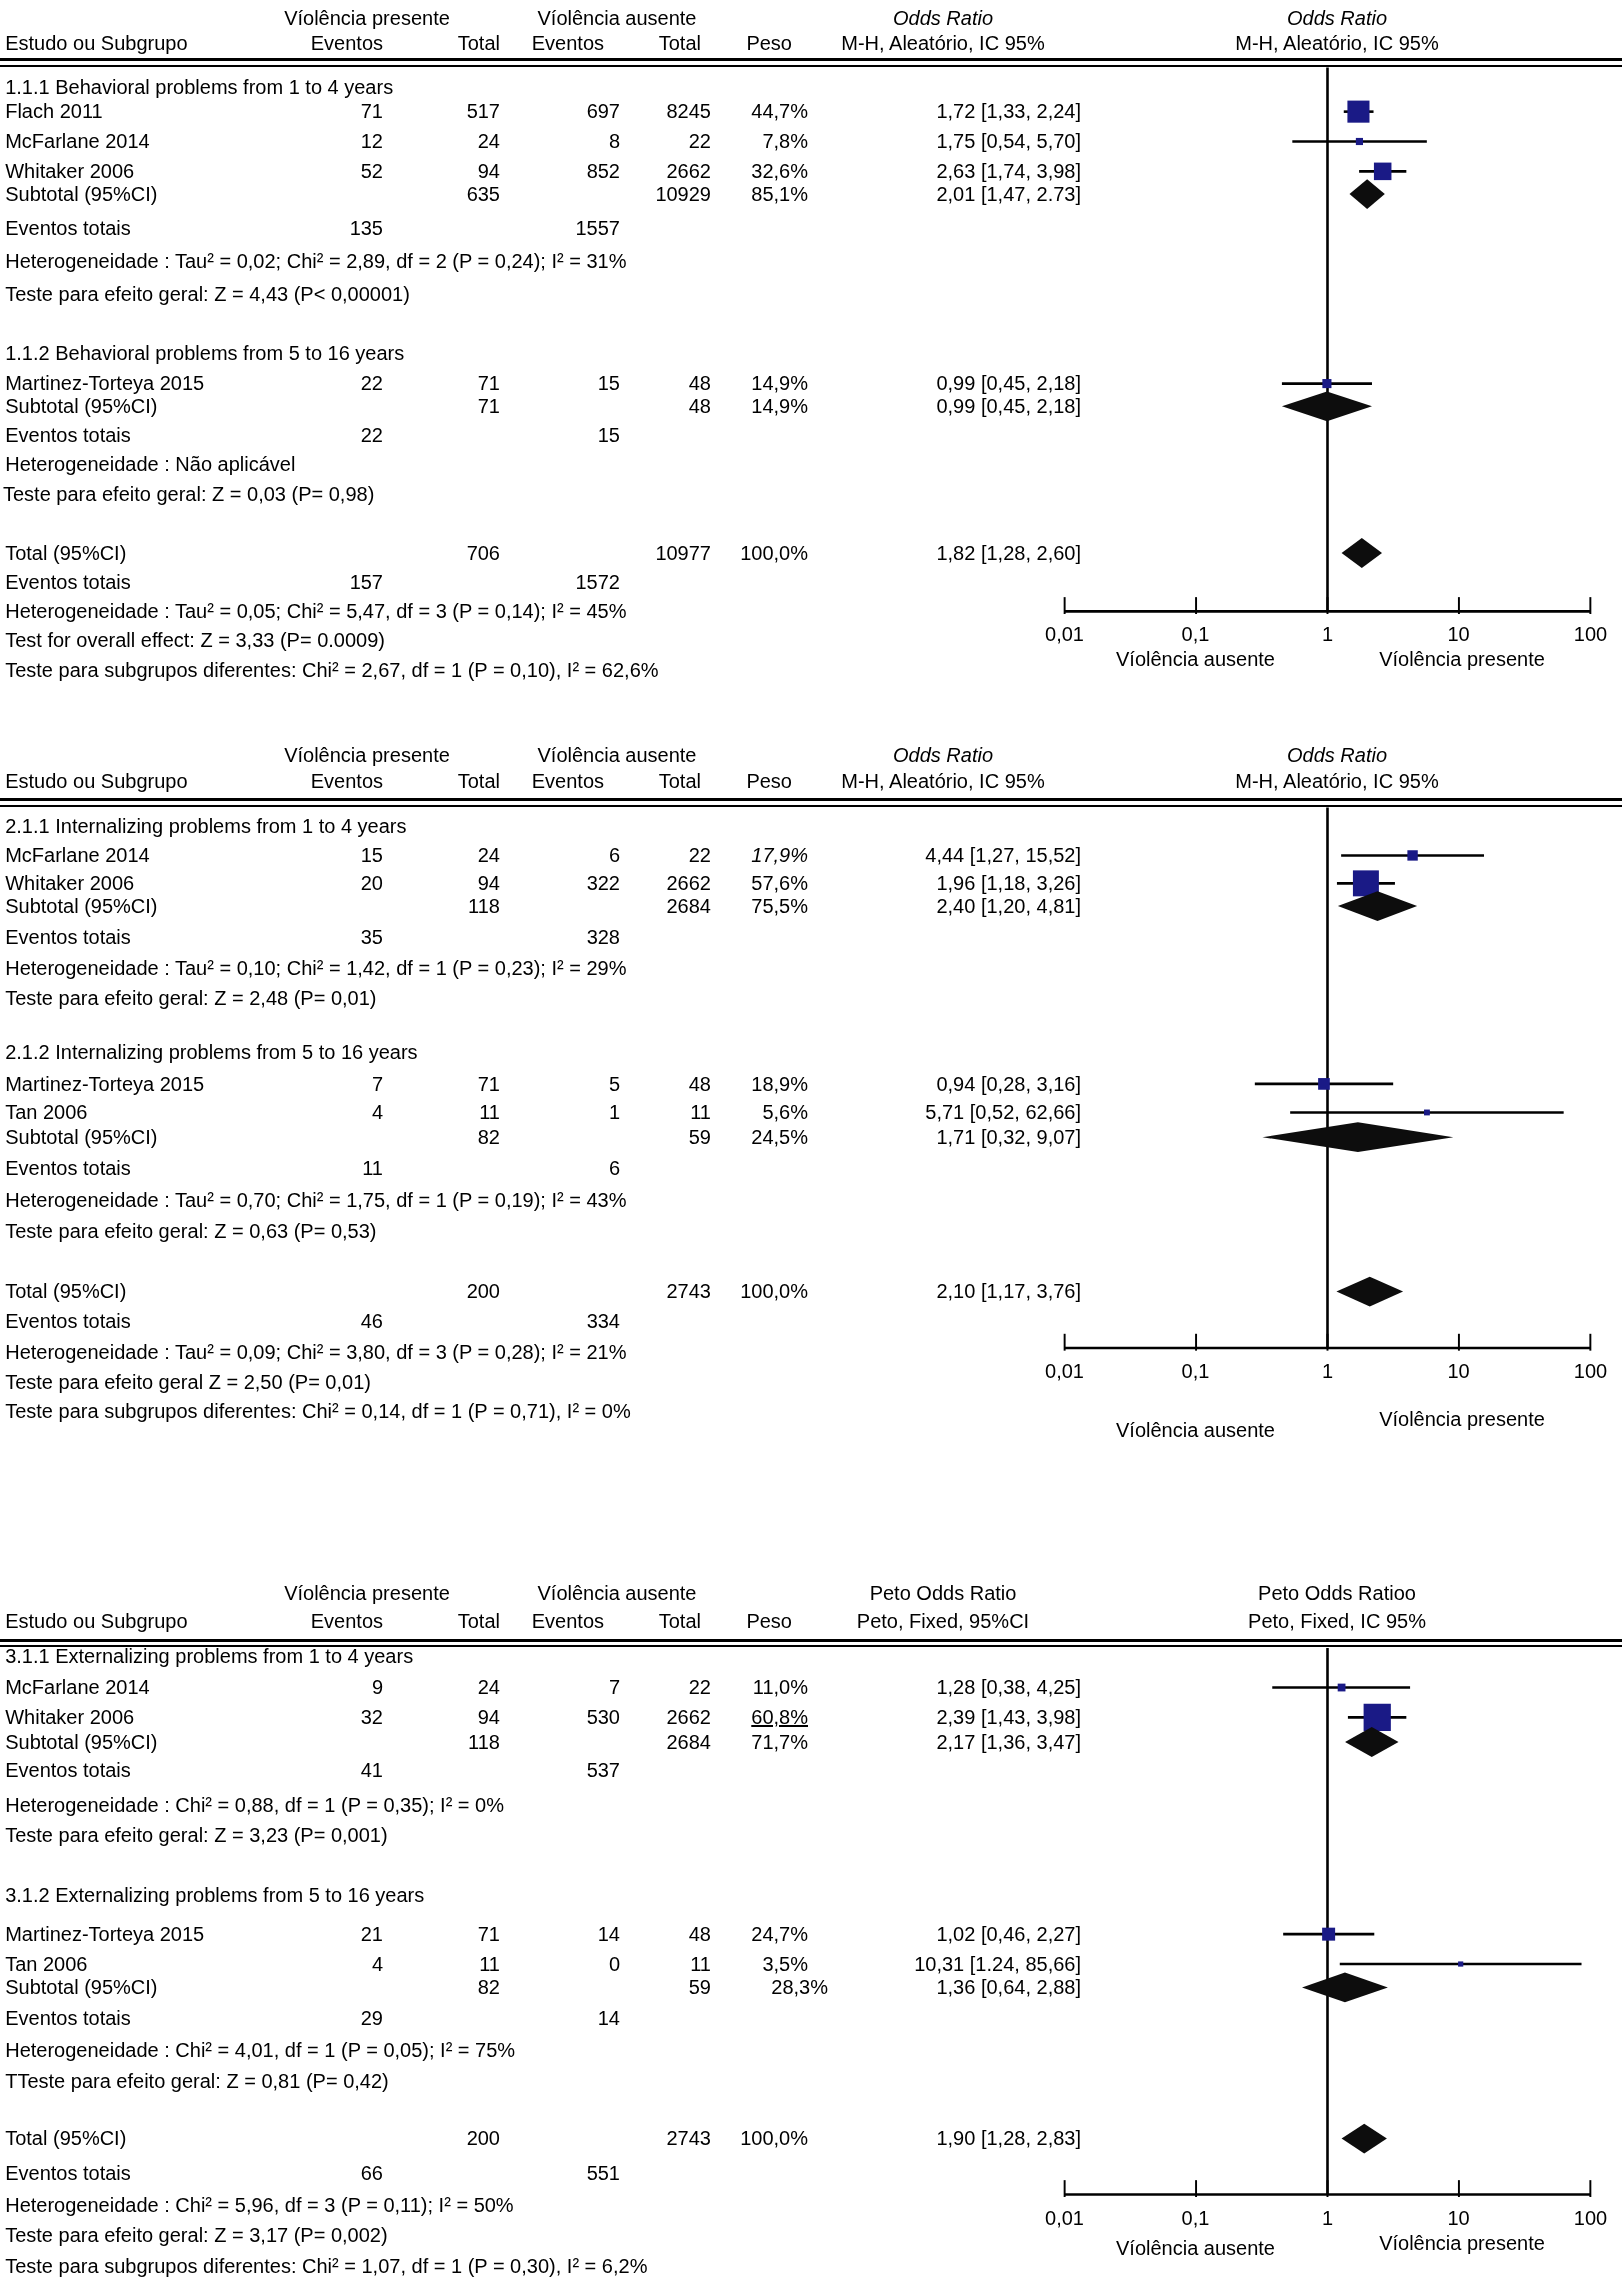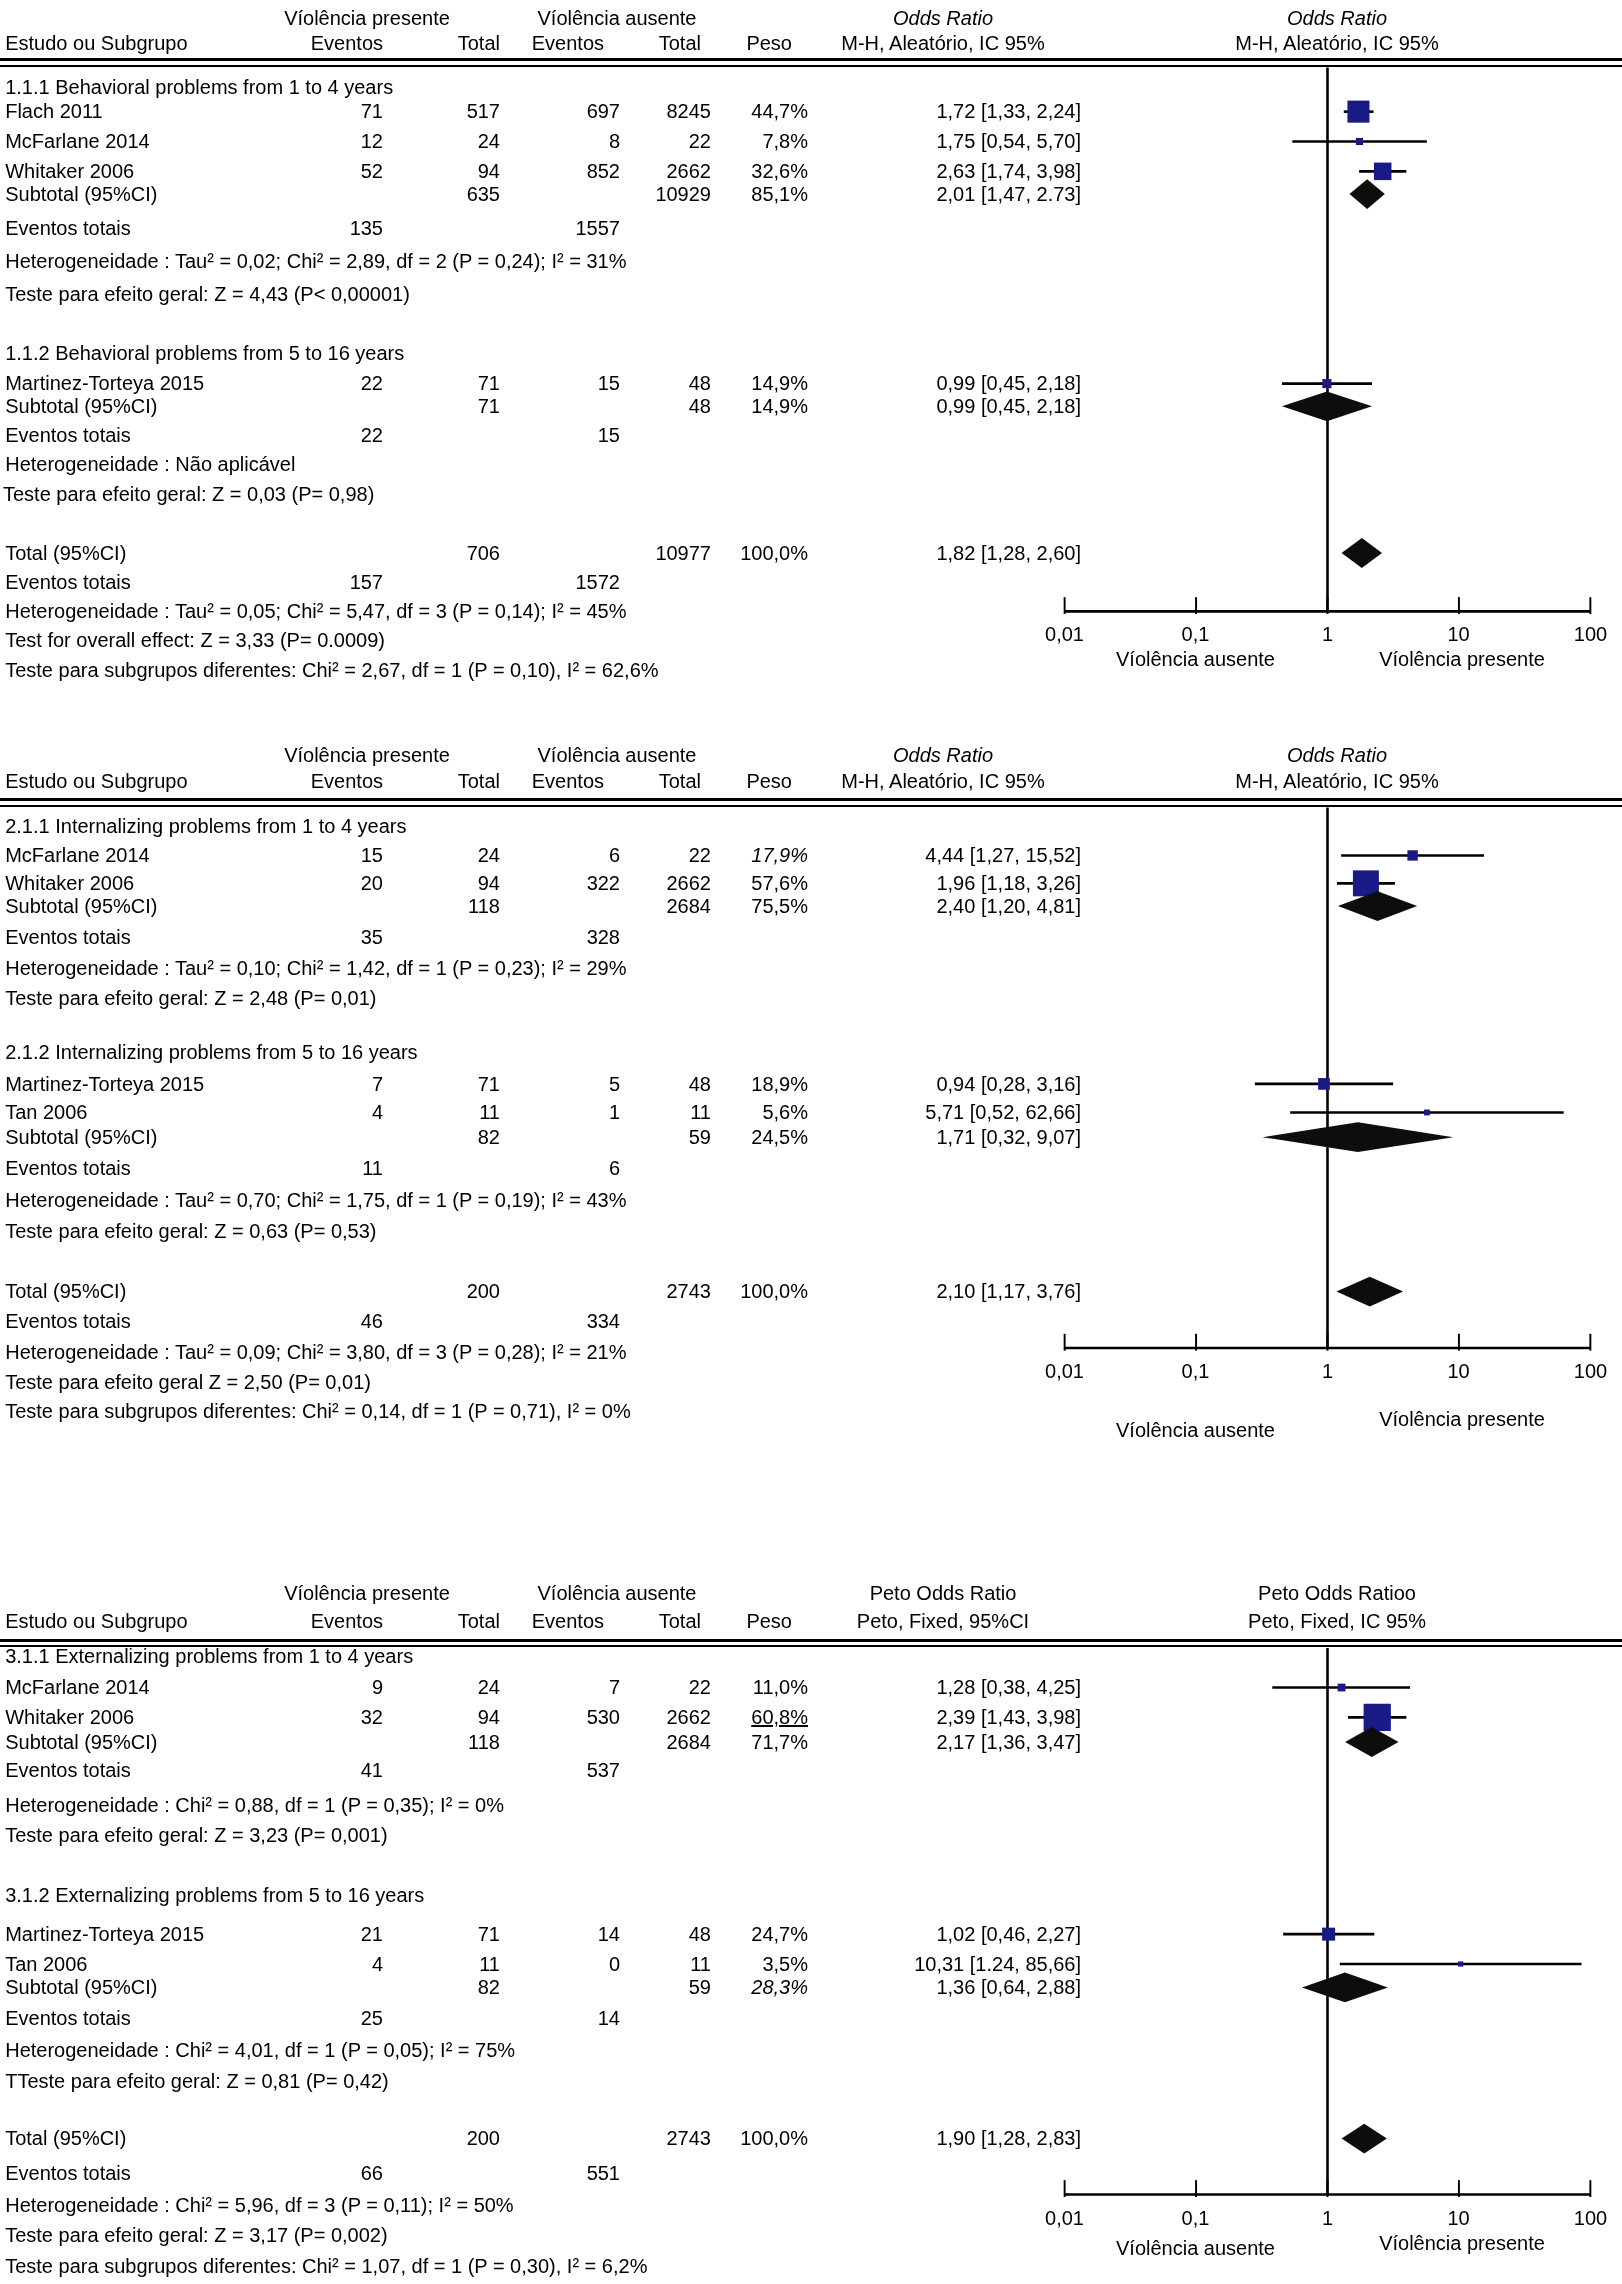--- a/index.html
+++ b/index.html
@@ -293,24 +293,24 @@
     <div class="abs" style="left: 5.2px; width: 649px; top: 1950px;">Tan 2006</div>
     <div class="abs r" style="left: 260px; width: 123px; top: 1950px;">4</div>
     <div class="abs r" style="left: 383px; width: 117px; top: 1950px;">11</div>
     <div class="abs r" style="left: 503px; width: 117px; top: 1950px;">0</div>
     <div class="abs r" style="left: 623px; width: 88px; top: 1950px;">11</div>
     <div class="abs r" style="left: 714px; width: 94px; top: 1950px;">3,5%</div>
     <div class="abs r" style="left: 805px; width: 276px; top: 1950px;">10,31 [1.24, 85,66]</div>
     <div class="abs" style="left: 5.2px; width: 649px; top: 1973px;">Subtotal (95%CI)</div>
     <div class="abs r" style="left: 383px; width: 117px; top: 1973px;">82</div>
     <div class="abs r" style="left: 623px; width: 88px; top: 1973px;">59</div>
-    <div class="abs r" style="left: 714px; width: 94px; top: 1973px; font-style: italic;">28,3%</div>
+    <div class="abs r" style="left: 734px; width: 94px; top: 1973px;">28,3%</div>
     <div class="abs r" style="left: 805px; width: 276px; top: 1973px;">1,36 [0,64, 2,88]</div>
     <div class="abs" style="left: 5.2px; width: 649px; top: 2004px;">Eventos totais</div>
-    <div class="abs r" style="left: 260px; width: 123px; top: 2004px;">25</div>
+    <div class="abs r" style="left: 260px; width: 123px; top: 2004px;">29</div>
     <div class="abs r" style="left: 503px; width: 117px; top: 2004px;">14</div>
     <div class="abs" style="left: 5.2px; width: 649px; top: 2036px;">Heterogeneidade : Chi² = 4,01, df = 1 (P = 0,05); I² = 75%</div>
     <div class="abs" style="left: 5.2px; width: 649px; top: 2067px;">TTeste para efeito geral: Z = 0,81 (P= 0,42)</div>
     <div class="abs" style="left: 5.2px; width: 649px; top: 2124px;">Total (95%CI)</div>
     <div class="abs r" style="left: 383px; width: 117px; top: 2124px;">200</div>
     <div class="abs r" style="left: 623px; width: 88px; top: 2124px;">2743</div>
     <div class="abs r" style="left: 714px; width: 94px; top: 2124px;">100,0%</div>
     <div class="abs r" style="left: 805px; width: 276px; top: 2124px;">1,90 [1,28, 2,83]</div>
     <div class="abs" style="left: 5.2px; width: 649px; top: 2159px;">Eventos totais</div>
     <div class="abs r" style="left: 260px; width: 123px; top: 2159px;">66</div>

